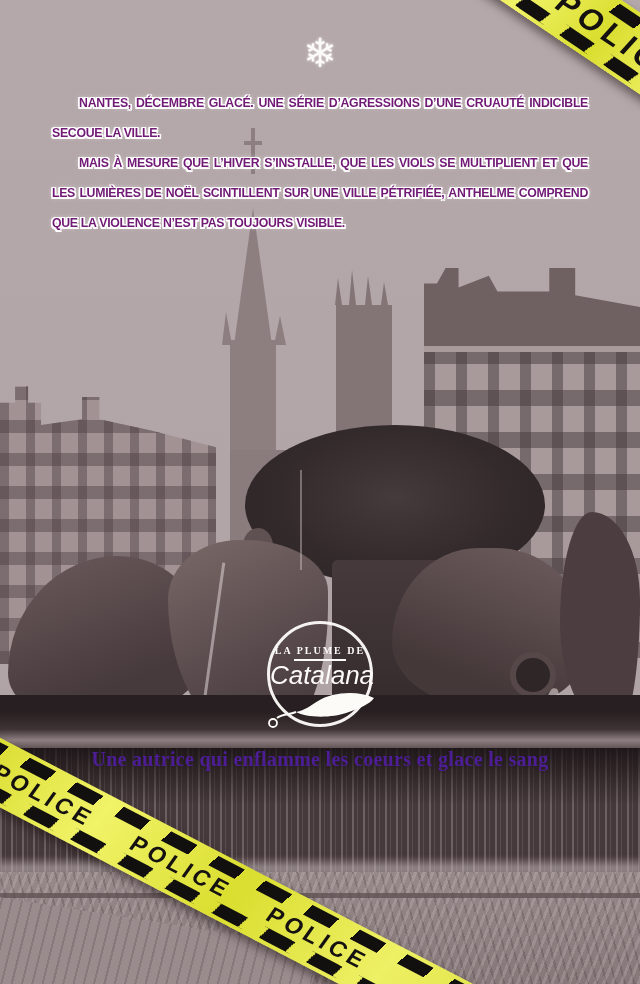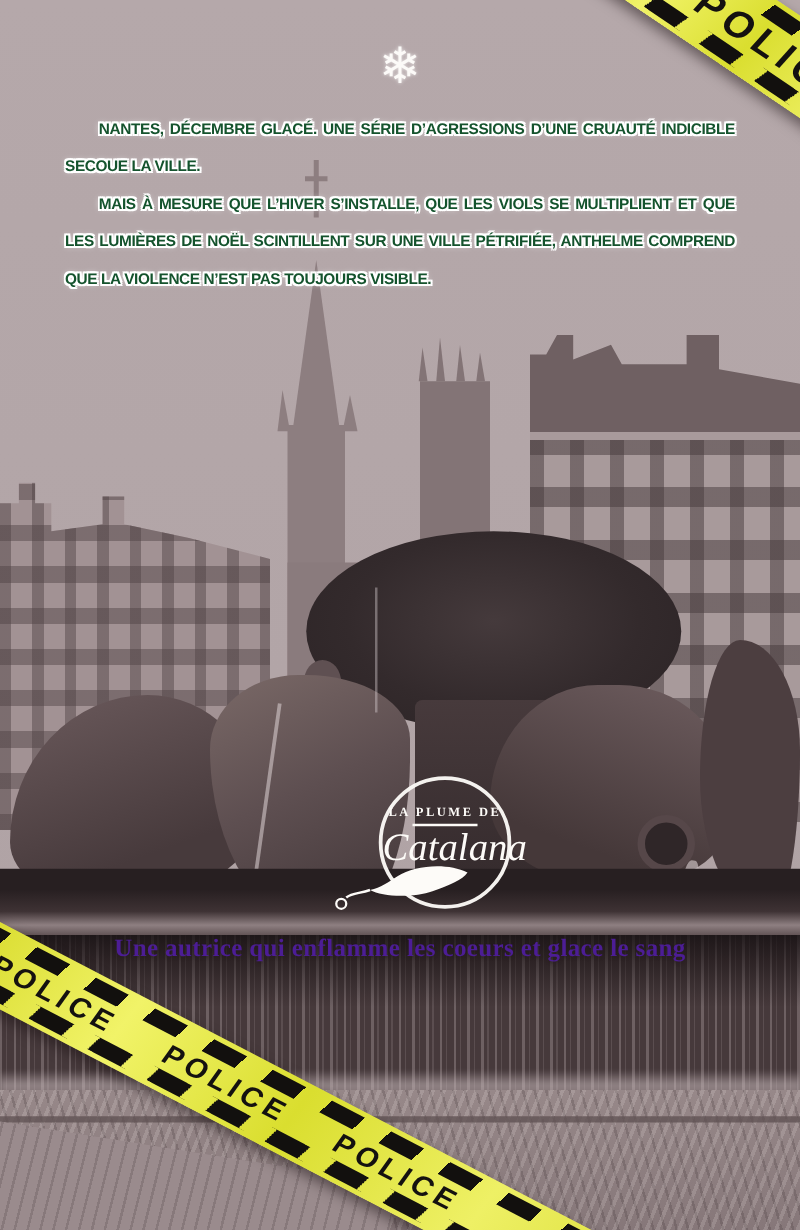--- a/index.html
+++ b/index.html
@@ -65,33 +65,33 @@
   .ledge{left:-30px;top:920px;width:340px;height:120px;background-color:#9a8b8d;
     background-image:repeating-linear-gradient(95deg, rgba(60,48,50,.2) 0 2px, transparent 2px 10px);
     transform:rotate(9deg);border-radius:8px;}
 
   
   .snowflake{left:0;top:30px;width:640px;text-align:center;
     font-family:"DejaVu Sans",sans-serif;font-size:40px;color:#fcfaf8;
     text-shadow:0 0 3px rgba(255,255,255,.8);}
   .synopsis{left:52px;top:88px;width:536px;
     font-weight:bold;font-size:12.3px;line-height:30px;letter-spacing:-0.3px;
-    color:#14532d;text-transform:uppercase;}
+    color:#701a75;text-transform:uppercase;}
   .synopsis p{position:static;margin:0;text-align:justify;text-align-last:left;text-indent:2.2em;
     text-shadow:
       -1.5px -1.5px 0 #fff, 1.5px -1.5px 0 #fff, -1.5px 1.5px 0 #fff, 1.5px 1.5px 0 #fff,
       -1.5px 0 0 #fff, 1.5px 0 0 #fff, 0 -1.5px 0 #fff, 0 1.5px 0 #fff,
       0 0 5px #ffffff;}
   .logo-circle{left:267px;top:621px;width:106px;height:106px;border-radius:50%;
-    border:3px solid rgba(252,250,247,.96);color:#fdfbf8;text-align:center;margin-left:36px;}
+    border:3px solid rgba(252,250,247,.96);color:#fdfbf8;text-align:center;}
   .logo-top{left:0;top:21px;width:100px;font-family:"Liberation Serif",serif;
     font-size:10px;font-weight:bold;letter-spacing:2px;}
   .logo-underline{left:24px;top:35px;width:52px;height:2px;background:#fdfbf8;}
-  .logo-name{left:0;top:36px;width:100px;font-family:Liberation Serif, serif;
-    font-style:italic;font-size:31px;font-weight:normal;}
+  .logo-name{left:0;top:36px;width:100px;font-family:Liberation Sans, sans-serif;
+    font-style:italic;font-size:26px;font-weight:normal;}
   .feather-svg{left:262px;top:688px;width:115px;height:45px;}
   .tagline{left:0;top:748px;width:640px;text-align:center;
     font-family:"Liberation Serif",serif;font-weight:bold;font-size:20px;
     color:#4c1d95;letter-spacing:.3px;text-shadow:0 1px 2px rgba(40,30,32,.6);}
 
   
   .tape{background:linear-gradient(100deg,#d8db2c 0%,#f1f368 22%,#dade2f 45%,#eef065 70%,#d5d829 100%);
     box-shadow:3px 5px 10px rgba(25,16,18,.5);}
   .tape .dashes{left:0;right:0;height:13px;
     background:repeating-linear-gradient(110deg,#12100e 0 28px,transparent 28px 50px);}

